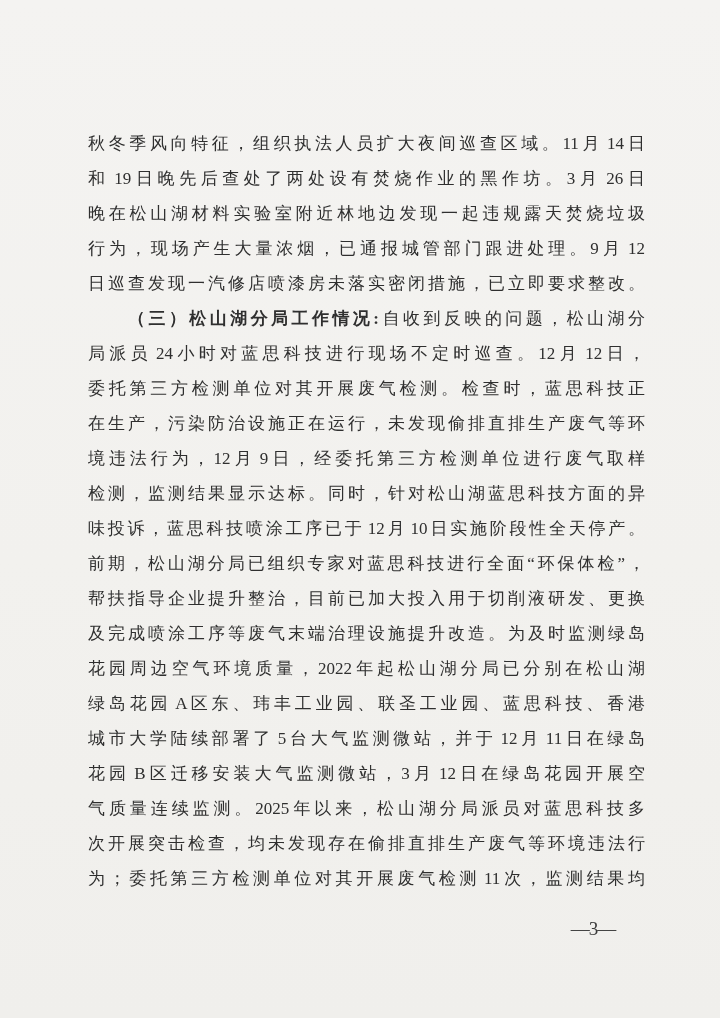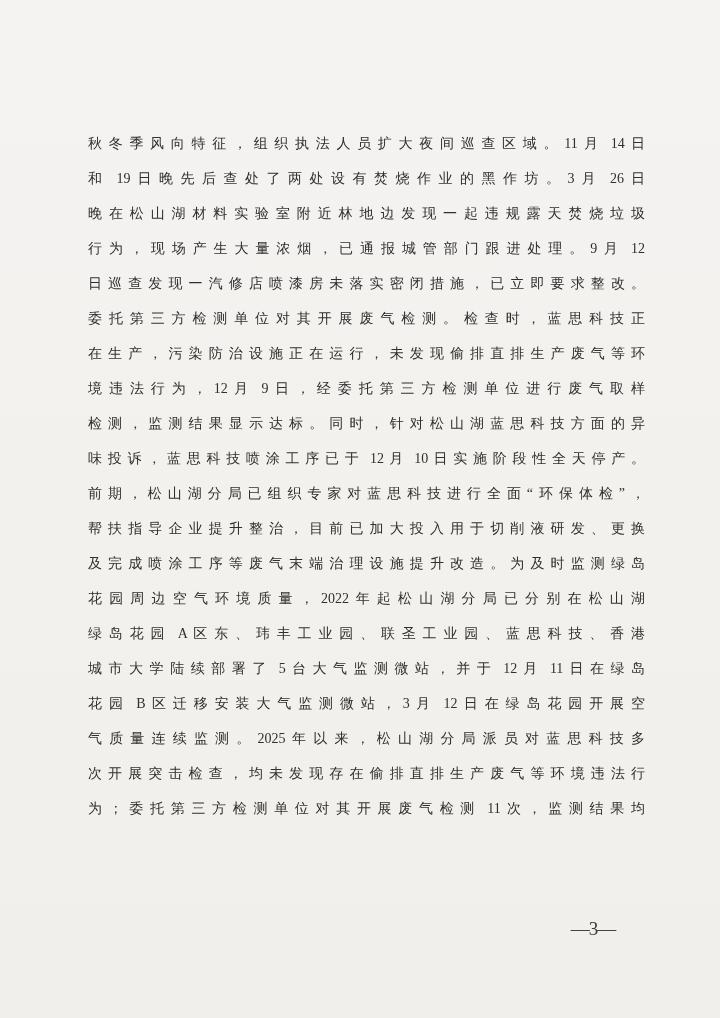--- a/index.html
+++ b/index.html
@@ -20,21 +20,21 @@
   }
   .text-block {
     position: absolute;
     left: 88px;
     top: 126px;
     width: 557px;
   }
   .line {
     height: 35px;
     line-height: 35px;
-    font-size: 14px;
+    font-size: 17px;
     color: #2f2f2f;
     text-align: justify;
     text-align-last: justify;
     text-justify: inter-ideograph;
     word-spacing: -4px;
     overflow: hidden;
     white-space: normal;
   }
   .line.indent {
     padding-left: 40px;
@@ -58,20 +58,22 @@
 </head>
 <body>
 
 <div class="page">
   <div class="text-block">
       <div class="line"><span>秋冬季风向特征，组织执法人员扩大夜间巡查区域。11 月 14 日</span></div>
       <div class="line"><span>和 19 日晚先后查处了两处设有焚烧作业的黑作坊。3 月 26 日</span></div>
       <div class="line"><span>晚在松山湖材料实验室附近林地边发现一起违规露天焚烧垃圾</span></div>
       <div class="line"><span>行为，现场产生大量浓烟，已通报城管部门跟进处理。9 月 12</span></div>
       <div class="line"><span>日巡查发现一汽修店喷漆房未落实密闭措施，已立即要求整改。</span></div>
+      <div class="line indent"><span class="bold">（三）松山湖分局工作情况:</span><span> 自收到反映的问题，松山湖分</span></div>
+      <div class="line"><span>局派员 24 小时对蓝思科技进行现场不定时巡查。12 月 12 日，</span></div>
       <div class="line"><span>委托第三方检测单位对其开展废气检测。检查时，蓝思科技正</span></div>
       <div class="line"><span>在生产，污染防治设施正在运行，未发现偷排直排生产废气等环</span></div>
       <div class="line"><span>境违法行为，12 月 9 日，经委托第三方检测单位进行废气取样</span></div>
       <div class="line"><span>检测，监测结果显示达标。同时，针对松山湖蓝思科技方面的异</span></div>
       <div class="line"><span>味投诉，蓝思科技喷涂工序已于 12 月 10 日实施阶段性全天停产。</span></div>
       <div class="line"><span>前期，松山湖分局已组织专家对蓝思科技进行全面“环保体检”，</span></div>
       <div class="line"><span>帮扶指导企业提升整治，目前已加大投入用于切削液研发、更换</span></div>
       <div class="line"><span>及完成喷涂工序等废气末端治理设施提升改造。为及时监测绿岛</span></div>
       <div class="line"><span>花园周边空气环境质量，2022 年起松山湖分局已分别在松山湖</span></div>
       <div class="line"><span>绿岛花园 A 区东、玮丰工业园、联圣工业园、蓝思科技、香港</span></div>

